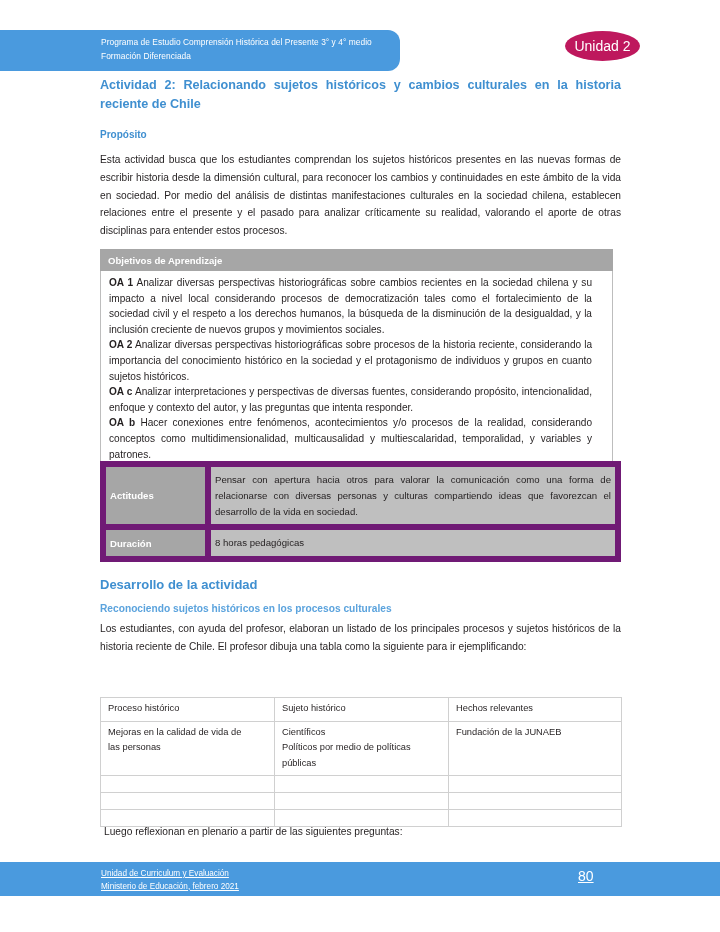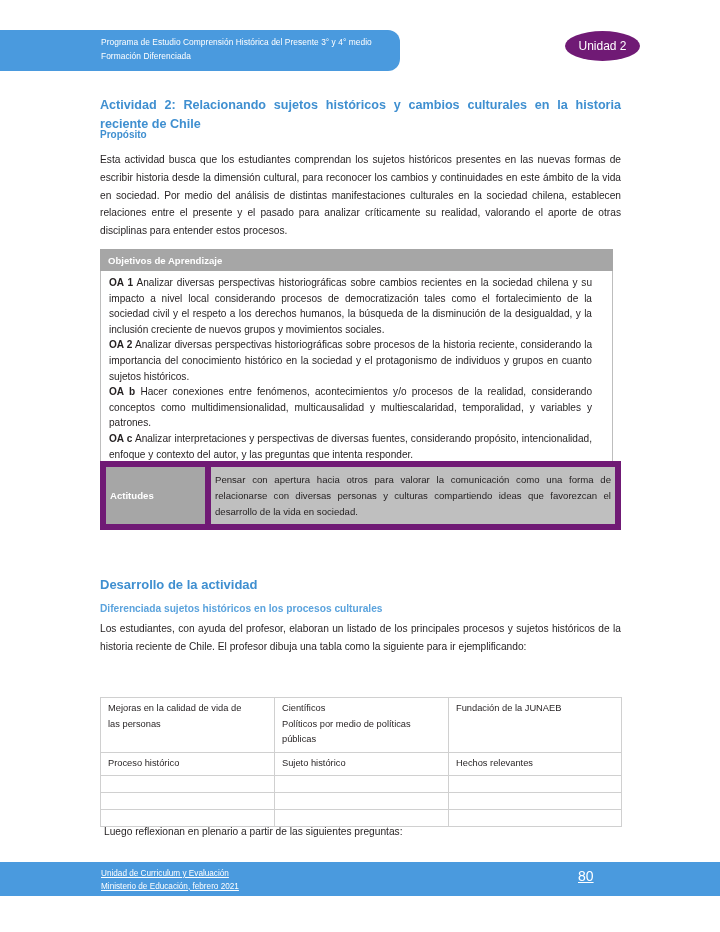--- a/index.html
+++ b/index.html
@@ -42,39 +42,39 @@
     letter-spacing: 0.05px;
   }
   .header-bar-text div { white-space: nowrap; }
   .unit-badge {
     position: absolute;
     left: 565px;
     top: 31px;
     width: 75px;
     height: 30px;
     border-radius: 50%;
-    background: #701a75;
-    color: #ffffff;
-    font-size: 12px;
+    background: #be185d;
+    color: #ffffff;
+    font-size: 14px;
     display: flex;
     align-items: center;
     justify-content: center;
   }
 
   
   .page {
     position: absolute;
     left: 100px;
     top: 0;
     width: 521px;
   }
 
   .activity-title {
     position: absolute;
-    top: 96px;
+    top: 76px;
     left: 0;
     width: 521px;
     font-size: 12.6px;
     font-weight: bold;
     line-height: 19px;
     color: #3f8fd0;
     text-align: justify;
     text-align-last: left;
   }
 
@@ -266,64 +266,68 @@
 
   <div class="proposito-head">Propósito</div>
 
   <div class="intro-para">Esta actividad busca que los estudiantes comprendan los sujetos históricos presentes en las nuevas formas de escribir historia desde la dimensión cultural, para reconocer los cambios y continuidades en este ámbito de la vida en sociedad. Por medio del análisis de distintas manifestaciones culturales en la sociedad chilena, establecen relaciones entre el presente y el pasado para analizar críticamente su realidad, valorando el aporte de otras disciplinas para entender estos procesos.</div>
 
   <div class="oa-block">
     <div class="oa-head">Objetivos de Aprendizaje</div>
     <div class="oa-body">
       <p><b>OA 1</b> <span>Analizar diversas perspectivas historiográficas sobre cambios recientes en la sociedad chilena y su impacto a nivel local considerando procesos de democratización tales como el fortalecimiento de la sociedad civil y el respeto a los derechos humanos, la búsqueda de la disminución de la desigualdad, y la inclusión creciente de nuevos grupos y movimientos sociales.</span></p>
       <p><b>OA 2</b> <span>Analizar diversas perspectivas historiográficas sobre procesos de la historia reciente, considerando la importancia del conocimiento histórico en la sociedad y el protagonismo de individuos y grupos en cuanto sujetos históricos.</span></p>
+      <p><b>OA c</b> <span>Analizar interpretaciones y perspectivas de diversas fuentes, considerando propósito, intencionalidad, enfoque y contexto del autor, y las preguntas que intenta responder.</span></p>
       <p><b>OA b</b> <span>Hacer conexiones entre fenómenos, acontecimientos y/o procesos de la realidad, considerando conceptos como multidimensionalidad, multicausalidad y multiescalaridad, temporalidad, y variables y patrones.</span></p>
-      <p><b>OA c</b> <span>Analizar interpretaciones y perspectivas de diversas fuentes, considerando propósito, intencionalidad, enfoque y contexto del autor, y las preguntas que intenta responder.</span></p>
     </div>
   </div>
 
   <table class="attr-table">
     <tbody>
         <tr>
       <td class="attr-label">Actitudes</td>
       <td class="attr-value">Pensar con apertura hacia otros para valorar la comunicación como una forma de relacionarse con diversas personas y culturas compartiendo ideas que favorezcan el desarrollo de la vida en sociedad.</td>
     </tr>
+    <tr>
+      <td class="attr-label">Duración</td>
+      <td class="attr-value attr-value-short">8 horas pedagógicas</td>
+    </tr>
   </tbody>
     </table>
 
   <div class="desarrollo-head">Desarrollo de la actividad</div>
-  <div class="sub-head">Diferenciada sujetos históricos en los procesos culturales</div>
+  <div class="sub-head">Reconociendo sujetos históricos en los procesos culturales</div>
   <div class="desarrollo-para">Los estudiantes, con ayuda del profesor, elaboran un listado de los principales procesos y sujetos históricos de la historia reciente de Chile. El profesor dibuja una tabla como la siguiente para ir ejemplificando:</div>
 
   <table class="grid-table">
     <colgroup>
         <col class="c1">
         <col class="c2">
         <col class="c3">
       </colgroup>
     <tbody>
         <tr>
+      <th>Proceso histórico</th>
+      <th>Sujeto histórico</th>
+      <th>Hechos relevantes</th>
+    </tr>
+    <tr>
       <td class="cell-lines">
         <div>Mejoras en la calidad de vida de</div>
         <div>las personas</div>
       </td>
       <td class="cell-lines">
         <div>Científicos</div>
         <div>Políticos por medio de políticas</div>
         <div>públicas</div>
       </td>
       <td class="cell-lines">
         <div>Fundación de la JUNAEB</div>
       </td>
     </tr>
-    <tr>
-      <th>Proceso histórico</th>
-      <th>Sujeto histórico</th>
-      <th>Hechos relevantes</th>
-    </tr>
     <tr class="filler-row">
           <td></td>
           <td></td>
           <td></td>
         </tr>
     <tr class="filler-row">
           <td></td>
           <td></td>
           <td></td>
         </tr>

